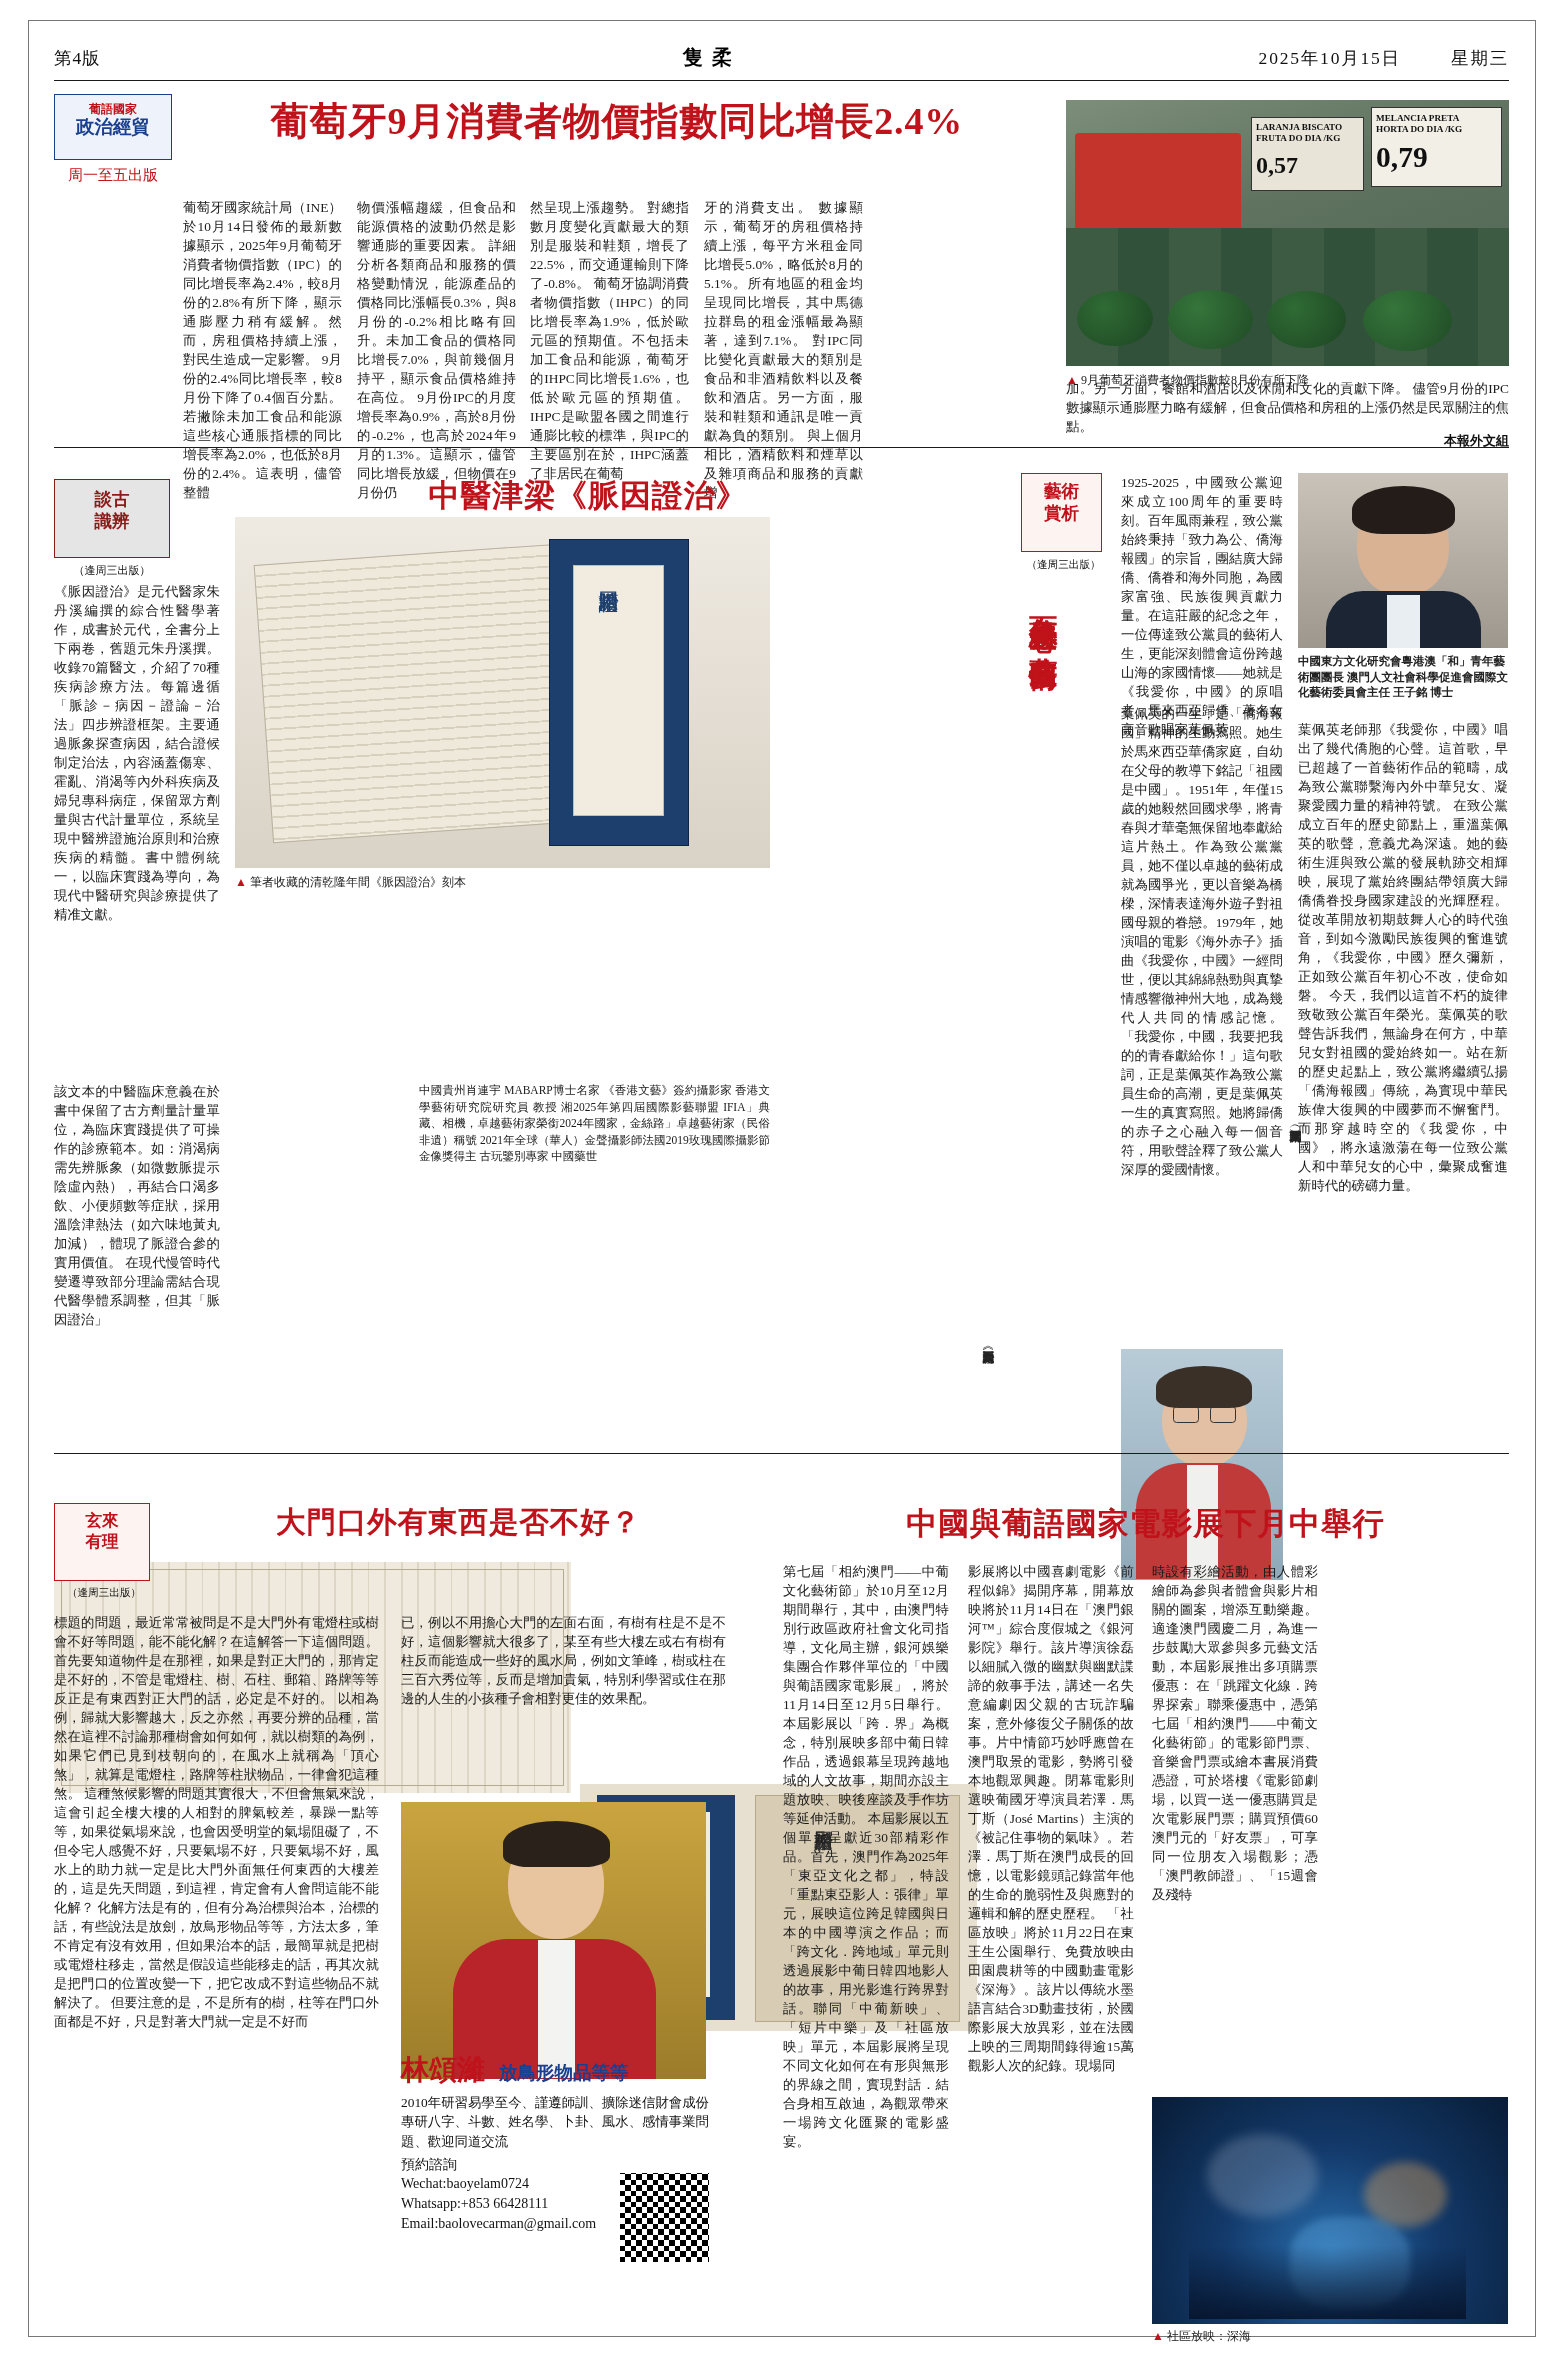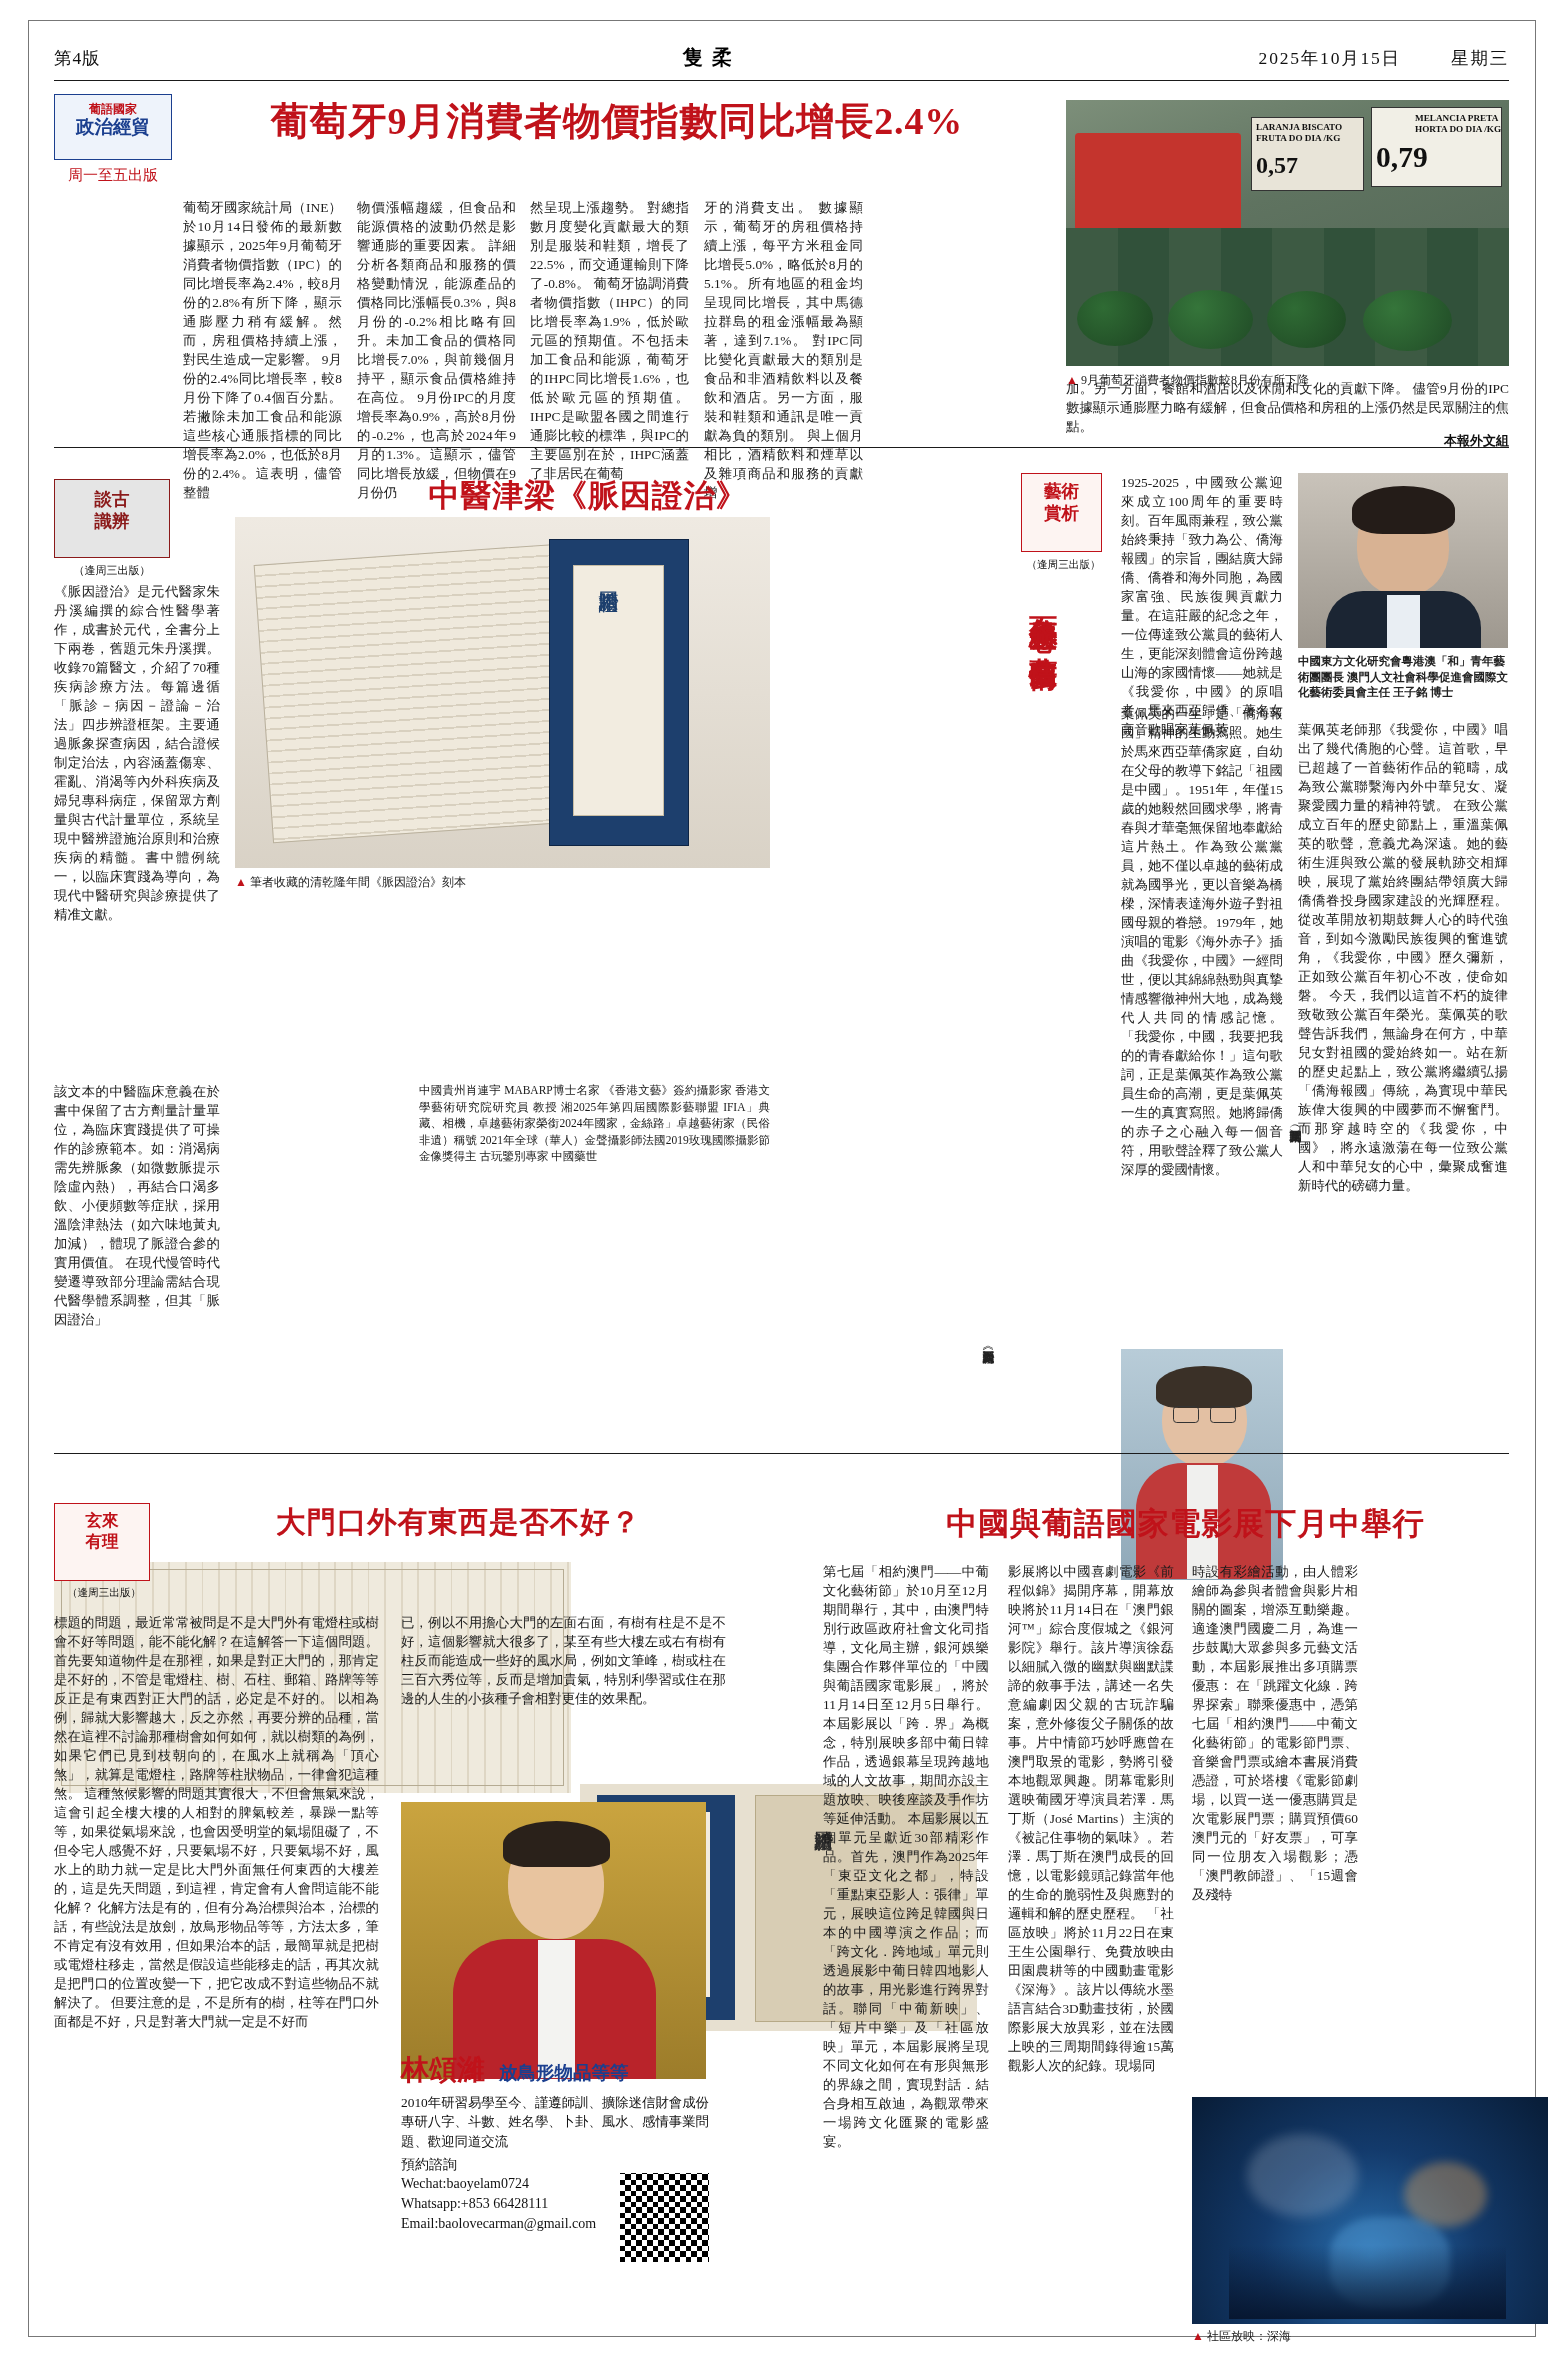--- a/index.html
+++ b/index.html
@@ -102,21 +102,21 @@
   .vert {
     writing-mode: vertical-rl;
     text-orientation: upright;
     line-height: 1.05;
   }
 
   
   #sec2 { top: 434px; left: 0; width: 941px; height: 997px; }
   #sec3 { top: 434px; left: 967px; width: 487px; height: 997px; }
   #sec4 { top: 1458px; left: 0; width: 701px; height: 858px; }
-  #sec5 { top: 1458px; left: 729px; width: 725px; height: 858px; margin-left: 40px; }
+  #sec5 { top: 1458px; left: 729px; width: 725px; height: 858px; }
 
   .photo-ph { background: #c9c9c9; position: relative; overflow: hidden; }
 
   .qr {
     width: 89px; height: 89px;
     background:
       repeating-linear-gradient(0deg,#000 0 5.5px,#fff 5.5px 11px),
       repeating-linear-gradient(90deg,#000 0 5.5px,#fff 5.5px 11px);
     background-blend-mode: difference;
   }
@@ -171,21 +171,21 @@
 儘管9月份的IPC數據顯示通膨壓力略有緩解，但食品價格和房租的上漲仍然是民眾關注的焦點。</div>
       <div class="blk" style="left:1320px;top:345px;width:135px;font-size:13px;font-weight:bold;text-align:right;">本報外文組</div>
 
       <div class="photo photo-ph">
         <div style="position:absolute;inset:0;background:linear-gradient(160deg,#7d8f7a 0%,#5f7360 40%,#4e6352 100%);"></div>
         <div style="position:absolute;left:9.2px;top:33px;width:166px;height:111px;background:#c4342d;border-radius:3.7px;"></div>
         <div style="position:absolute;left:185px;top:16.6px;width:111px;height:72px;background:#e8e4d8;border:1.8px solid #333;"></div>
         <div style="position:absolute;left:190px;top:22px;font-size:9.2px;color:#111;font-weight:bold;line-height:11px;">LARANJA BISCATO<br>FRUTA DO DIA /KG</div>
         <div style="position:absolute;left:190px;top:52px;font-size:24px;color:#111;font-weight:bold;">0,57</div>
         <div style="position:absolute;left:305px;top:7.4px;width:129px;height:78px;background:#f1efe6;border:1.8px solid #333;"></div>
-        <div style="position:absolute;left:310px;top:13px;font-size:9.2px;color:#111;font-weight:bold;line-height:11px;margin-left:39px;">MELANCIA PRETA<br>HORTA DO DIA /KG</div>
+        <div style="position:absolute;left:310px;top:13px;font-size:9.2px;color:#111;font-weight:bold;line-height:11px;">MELANCIA PRETA<br>HORTA DO DIA /KG</div>
         <div style="position:absolute;left:310px;top:41px;font-size:29.5px;color:#111;font-weight:bold;">0,79</div>
         <div style="position:absolute;left:0;bottom:0;width:443px;height:138px;background:repeating-linear-gradient(90deg,#3d5a43 0 52px,#31513a 52px 103px);"></div>
         <div style="position:absolute;left:11px;bottom:20px;width:76px;height:55px;border-radius:50%;background:radial-gradient(circle at 35% 30%,#2f6b34,#1d4422);"></div>
         <div style="position:absolute;left:102px;bottom:16.6px;width:85px;height:59px;border-radius:50%;background:radial-gradient(circle at 35% 30%,#35753a,#204a26);"></div>
         <div style="position:absolute;left:201px;bottom:18.5px;width:79px;height:57px;border-radius:50%;background:radial-gradient(circle at 35% 30%,#2f6b34,#1d4422);"></div>
         <div style="position:absolute;left:297px;bottom:14.8px;width:89px;height:61px;border-radius:50%;background:radial-gradient(circle at 35% 30%,#35753a,#204a26);"></div>
       </div>
       <div class="blk caption" style="right:441px;top:286px;width:443px;left:1012px;">
         <span class="tri">▲</span>
         <span>9月葡萄牙消費者物價指數較8月份有所下降</span>

